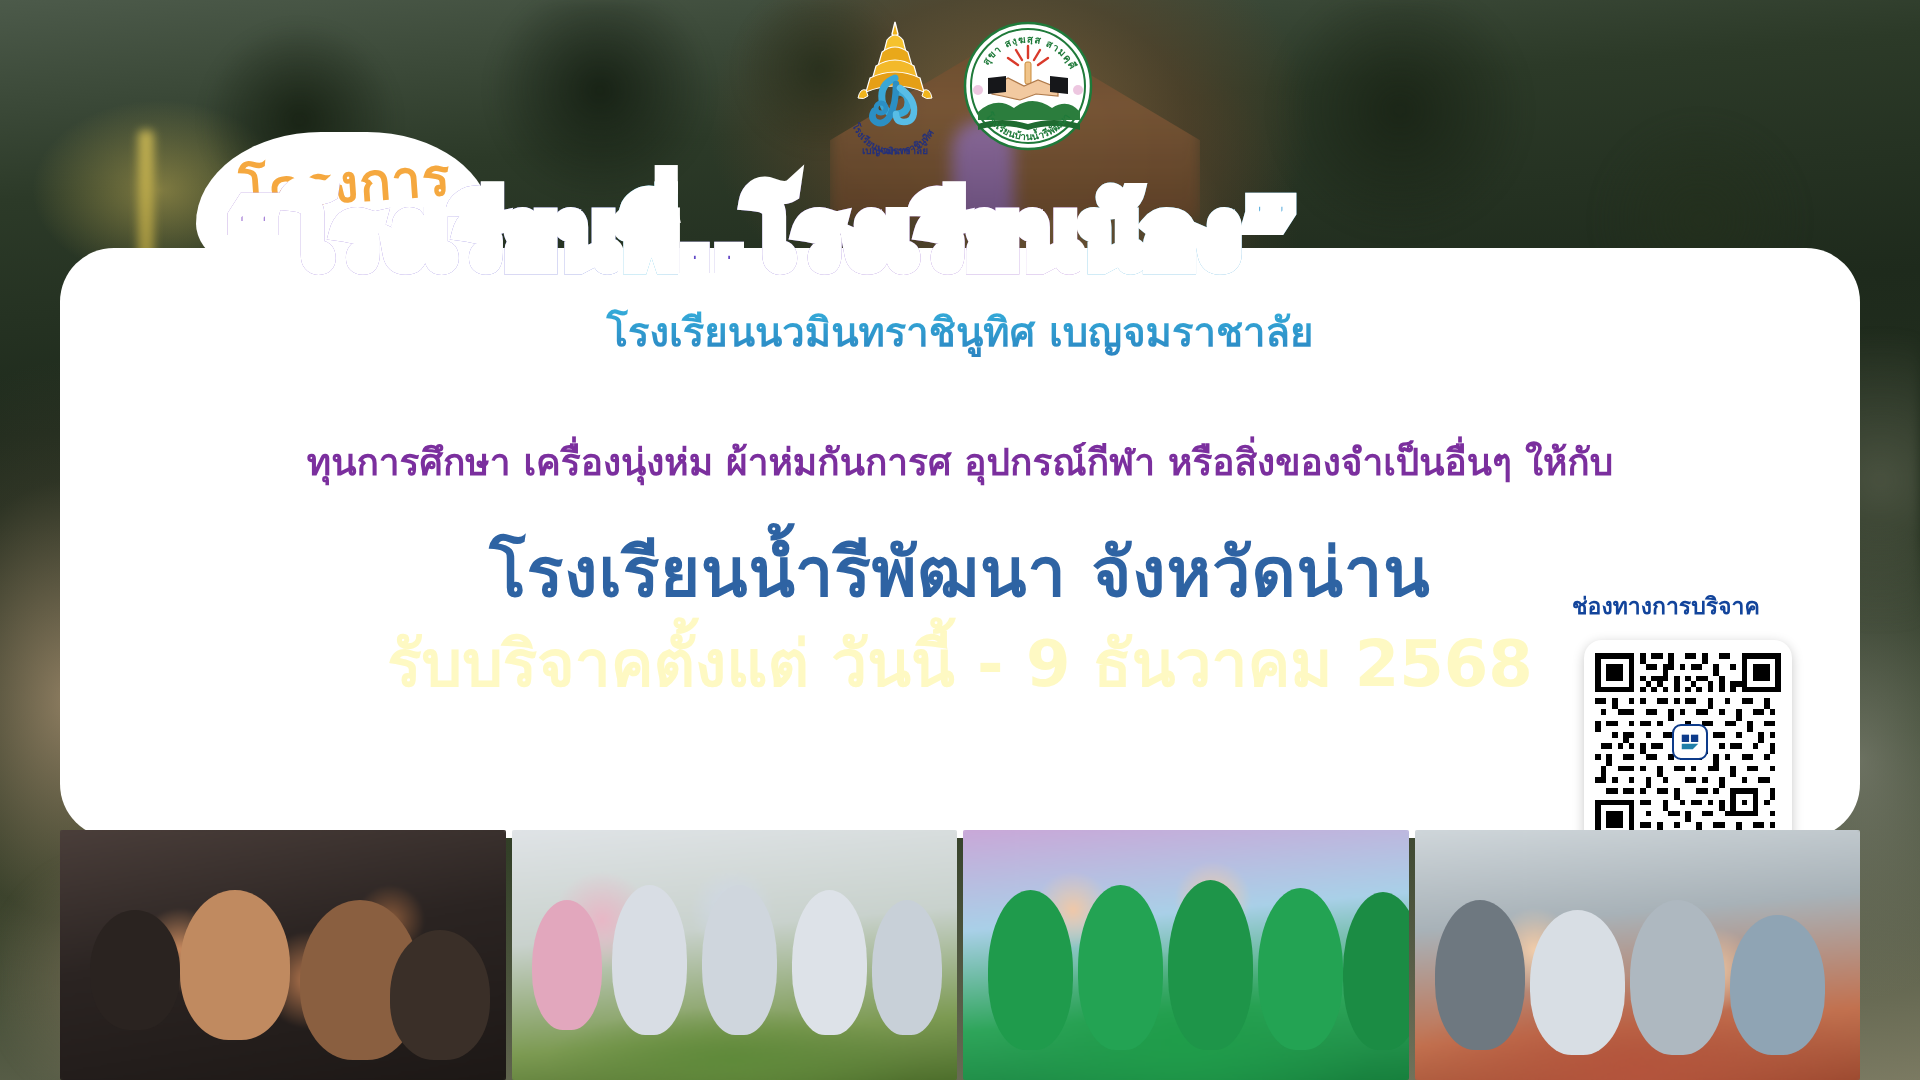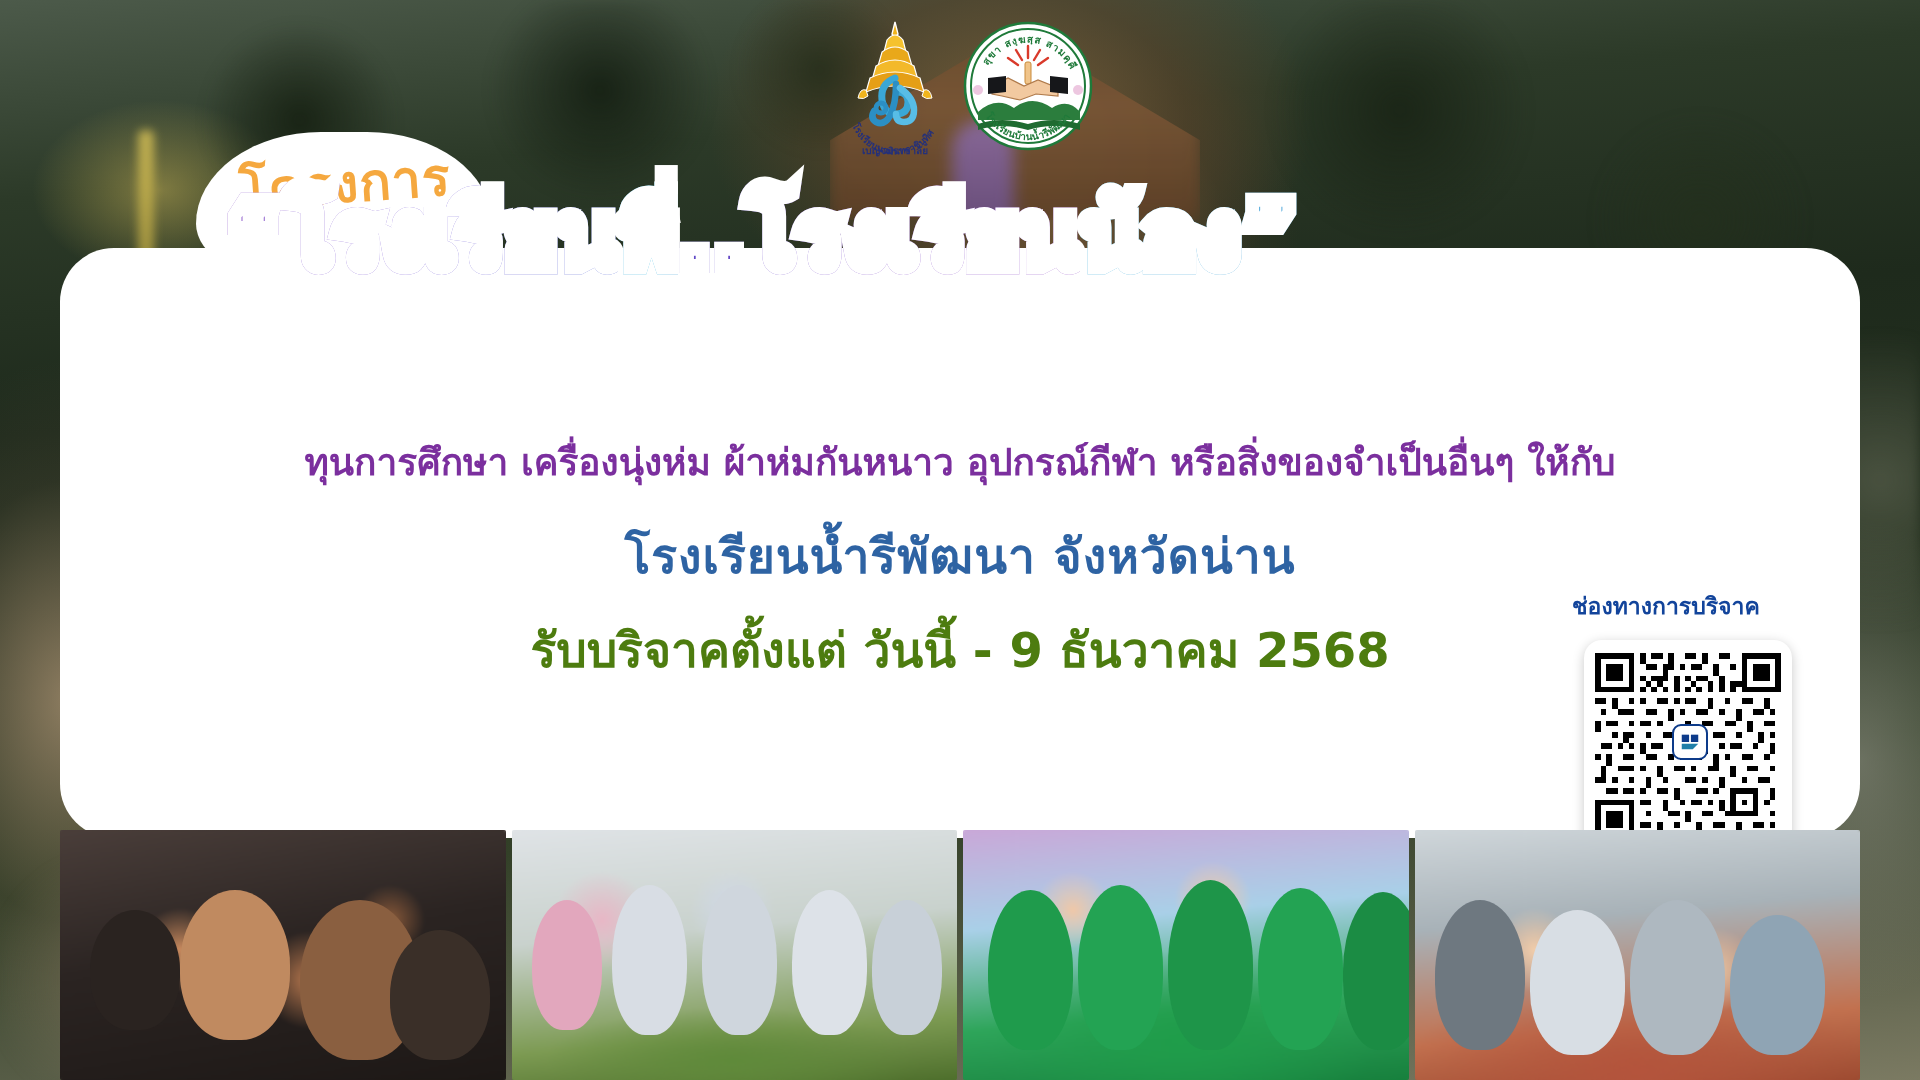--- a/index.html
+++ b/index.html
@@ -106,27 +106,27 @@
     box-shadow:0 2px 10px rgba(90,60,160,.28);
   }
 
   .items-line {
     position:absolute; left:0; top:432px; width:1920px; text-align:center;
     font-size:37px; font-weight:700; color:#7b2f9e; white-space:nowrap;
   }
 
   .target-school {
     position:absolute; left:0; top:518px; width:1920px; text-align:center;
-    font-size:48px; font-weight:800; color:#2e63a3; white-space:nowrap;
+    font-size:68px; font-weight:800; color:#2e63a3; white-space:nowrap;
     letter-spacing:1px;
   }
 
   .date-line {
     position:absolute; left:0; top:612px; width:1920px; text-align:center;
-    font-size:48px; font-weight:800; color:#4d7c0f; white-space:nowrap;
+    font-size:64px; font-weight:800; color:#fef9c3; white-space:nowrap;
   }
 
   
   .logo { position:absolute; }
   .logo-nmr { left:840px; top:18px; width:110px; height:140px; }
   .logo-nrp { left:962px; top:20px; width:132px; height:132px; }
 
   
   .qr-label {
     position:absolute; left:1572px; top:588px; width:230px; 
@@ -246,23 +246,24 @@
   <div class="white-card"></div>
   <div class="speech-blob"></div>
   <div class="blob-tail"></div>
 
   <div class="kicker thai">โครงการ</div>
 
   <div class="main-title thai">
     <span class="seg seg-a">“โรงเรียน</span><span class="seg seg-b">พี่</span><span class="seg seg-c">..โรงเรียน</span><span class="seg seg-d">น้อง”</span>
   </div>
 
-
-
-  <div class="items-line thai">ทุนการศึกษา  เครื่องนุ่งห่ม ผ้าห่มกันหนาว อุปกรณ์กีฬา หรือสิ่งของจำเป็นอื่นๆ ให้กับ</div>
+  <div class="school-sub thai">โรงเรียนนวมินทราชินูทิศ เบญจมราชาลัย</div>
+
+
+  <div class="items-line thai">ทุนการศึกษา  เครื่องนุ่งห่ม ผ้าห่มกันการศ อุปกรณ์กีฬา หรือสิ่งของจำเป็นอื่นๆ ให้กับ</div>
 
   <div class="target-school thai">โรงเรียนน้ำรีพัฒนา จังหวัดน่าน</div>
 
   <div class="date-line thai">รับบริจาคตั้งแต่ วันนี้ - 9 ธันวาคม 2568</div>
 
   <div class="qr-label thai">ช่องทางการบริจาค</div>
   <div class="qr-card">
     <svg viewBox="0 0 33 33" shape-rendering="crispEdges">
       <rect width="33" height="33" fill="#fff"></rect>
       <g fill="#000">

